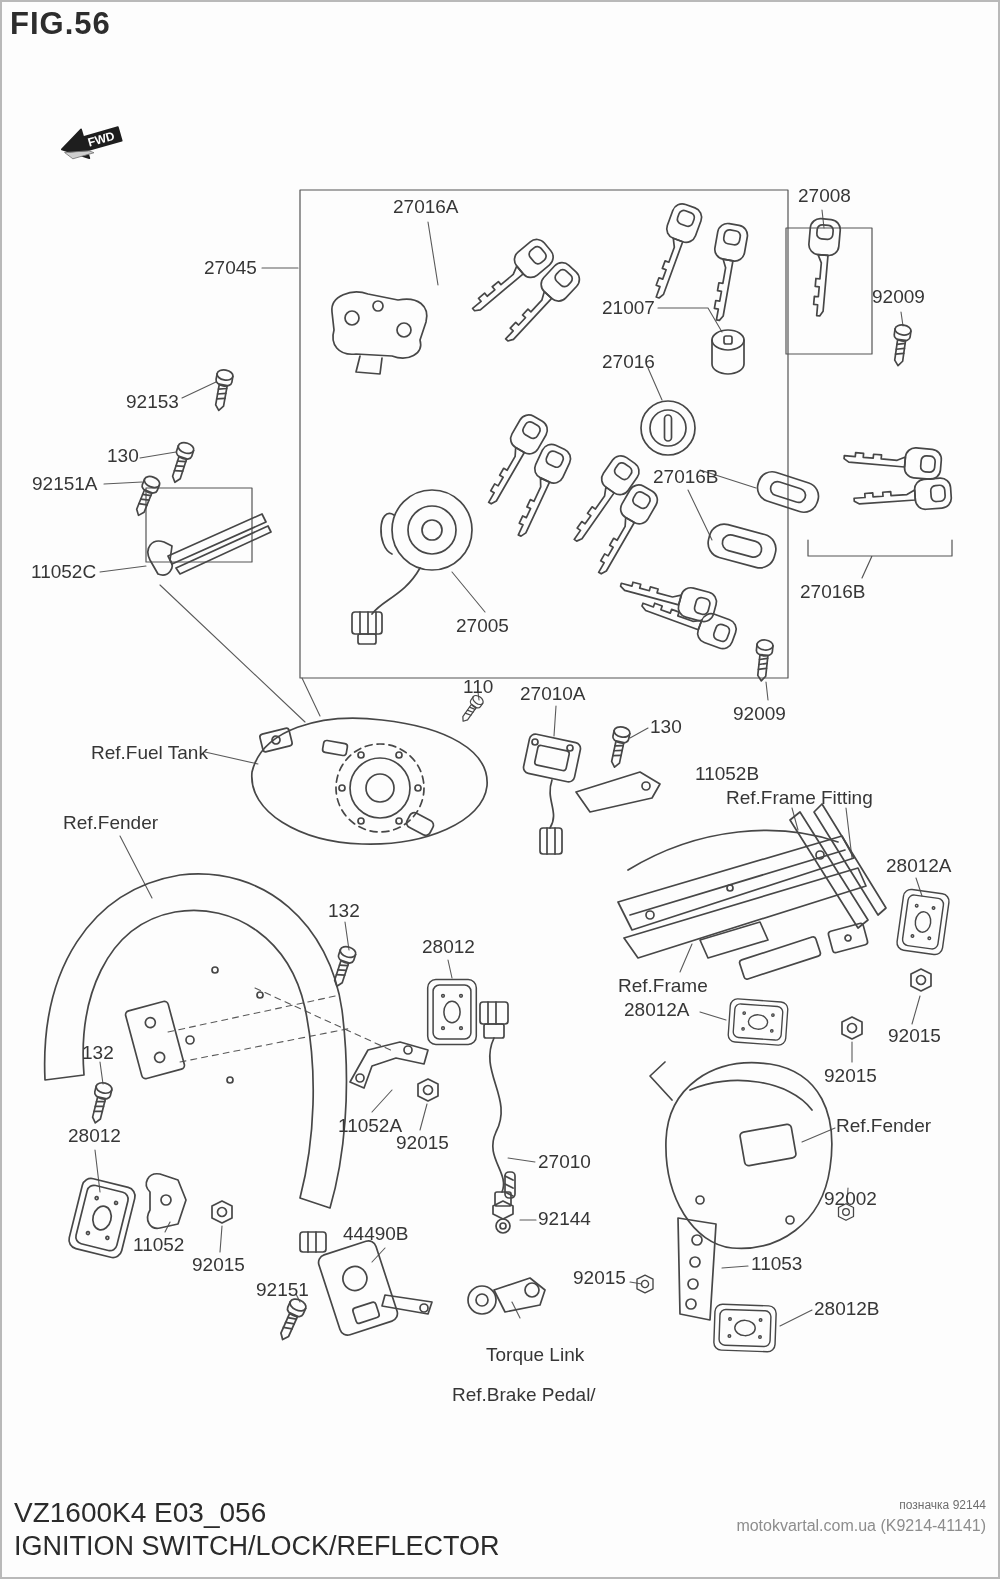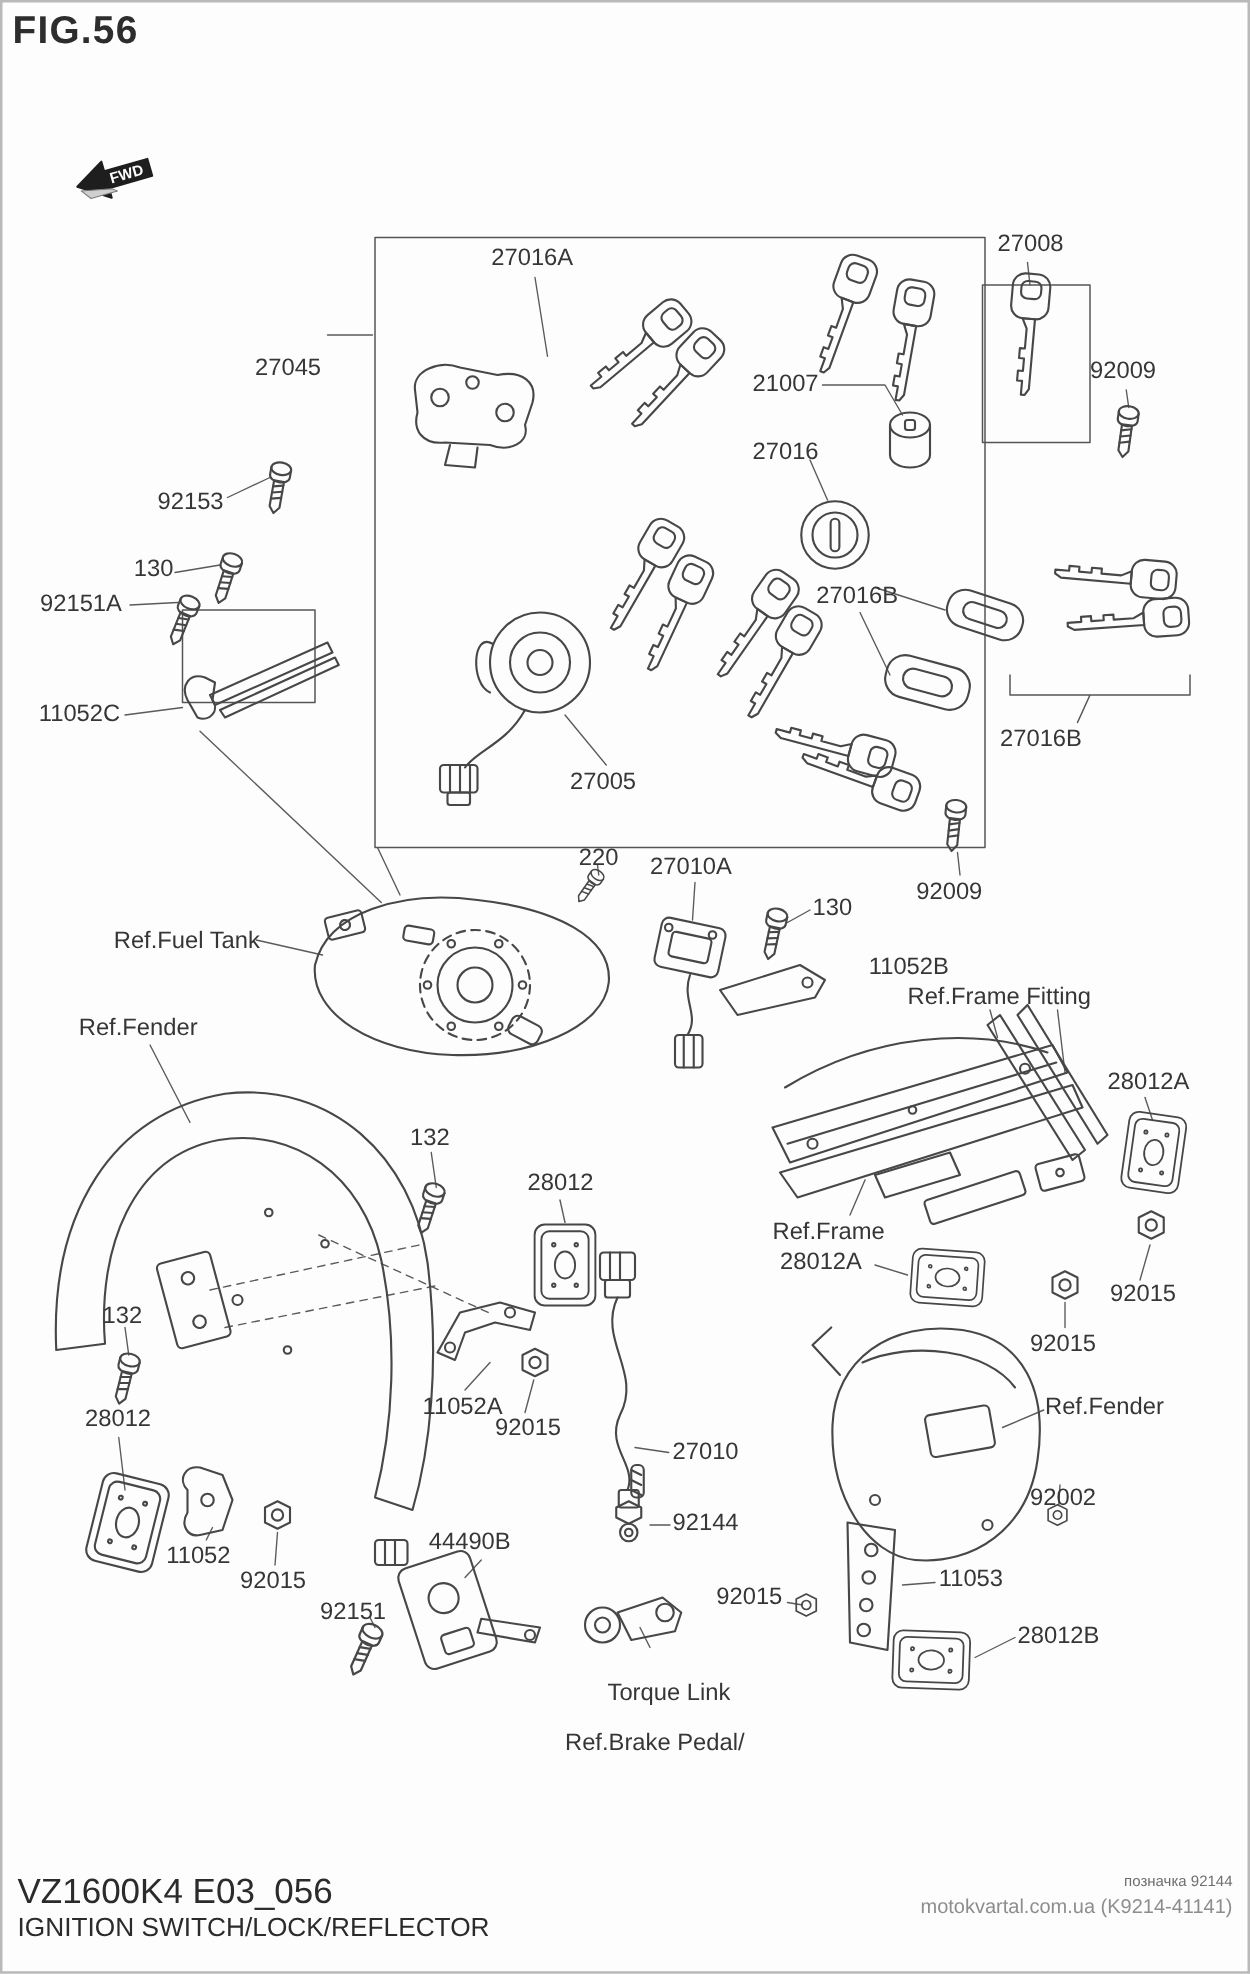--- a/index.html
+++ b/index.html
@@ -12,21 +12,21 @@
   }
   .page-border { position:absolute; inset:0; border:2px solid #b9b9b9; pointer-events:none; }
   .fig-title {
     position:absolute; left:10px; top:6px;
     font-size:31px; font-weight:bold; color:#2d2d2d; letter-spacing:1px;
   }
   .part-label {
     position:absolute; font-size:19px; color:#363636; white-space:nowrap;
   }
   .footer-code { position:absolute; left:14px; top:1497px; font-size:28px; color:#2b2b2b; }
-  .footer-title { position:absolute; left:14px; top:1531px; font-size:21px; color:#2b2b2b; }
+  .footer-title { position:absolute; left:14px; top:1531px; font-size:27px; color:#2b2b2b; }
   .watermark { position:absolute; right:14px; top:1497px; text-align:right; line-height:1.45; }
   .wm1 { font-size:12px; color:#6e6e6e; }
   .wm2 { font-size:16px; color:#8d8d8d; }
   svg.art { position:absolute; left:0; top:0; stroke:#474747; fill:none; stroke-width:1.7; stroke-linecap:round; stroke-linejoin:round; }
   svg.art .thin { stroke-width:1.1; stroke:#5a5a5a; }
   svg.art .box  { stroke-width:1.2; stroke:#555; }
   svg.art .dash { stroke-width:1.1; stroke:#5a5a5a; stroke-dasharray:6 5; }
   #label-layer { position:absolute; inset:0; }
 </style>
 </head>
@@ -363,32 +363,32 @@
     <circle cx="482" cy="1300" r="14"></circle>
       <circle cx="482" cy="1300" r="6"></circle>
     <path d="M494,1290 L530,1278 L545,1290 L540,1305 L505,1312 Z"></path>
     <circle cx="532" cy="1290" r="7"></circle>
   </g>
 </svg>
 
 <div id="label-layer">
     <span class="part-label" style="left: 393px; top: 196px;">27016A</span>
     <span class="part-label" style="left: 798px; top: 185px;">27008</span>
-    <span class="part-label" style="left: 204px; top: 257px; margin-top: 27px;">27045</span>
+    <span class="part-label" style="left: 204px; top: 257px;">27045</span>
     <span class="part-label" style="left: 602px; top: 297px;">21007</span>
     <span class="part-label" style="left: 872px; top: 286px;">92009</span>
     <span class="part-label" style="left: 602px; top: 351px;">27016</span>
     <span class="part-label" style="left: 126px; top: 391px;">92153</span>
     <span class="part-label" style="left: 107px; top: 445px;">130</span>
     <span class="part-label" style="left: 32px; top: 473px;">92151A</span>
     <span class="part-label" style="left: 653px; top: 466px;">27016B</span>
     <span class="part-label" style="left: 31px; top: 561px;">11052C</span>
     <span class="part-label" style="left: 456px; top: 615px;">27005</span>
     <span class="part-label" style="left: 800px; top: 581px;">27016B</span>
-    <span class="part-label" style="left: 463px; top: 676px;">220</span>
+    <span class="part-label" style="left: 463px; top: 676px;">110</span>
     <span class="part-label" style="left: 520px; top: 683px;">27010A</span>
     <span class="part-label" style="left: 733px; top: 703px;">92009</span>
     <span class="part-label" style="left: 650px; top: 716px;">130</span>
     <span class="part-label" style="left: 91px; top: 742px;">Ref.Fuel Tank</span>
     <span class="part-label" style="left: 695px; top: 763px;">11052B</span>
     <span class="part-label" style="left: 726px; top: 787px;">Ref.Frame Fitting</span>
     <span class="part-label" style="left: 63px; top: 812px;">Ref.Fender</span>
     <span class="part-label" style="left: 886px; top: 855px;">28012A</span>
     <span class="part-label" style="left: 328px; top: 900px;">132</span>
     <span class="part-label" style="left: 422px; top: 936px;">28012</span>

